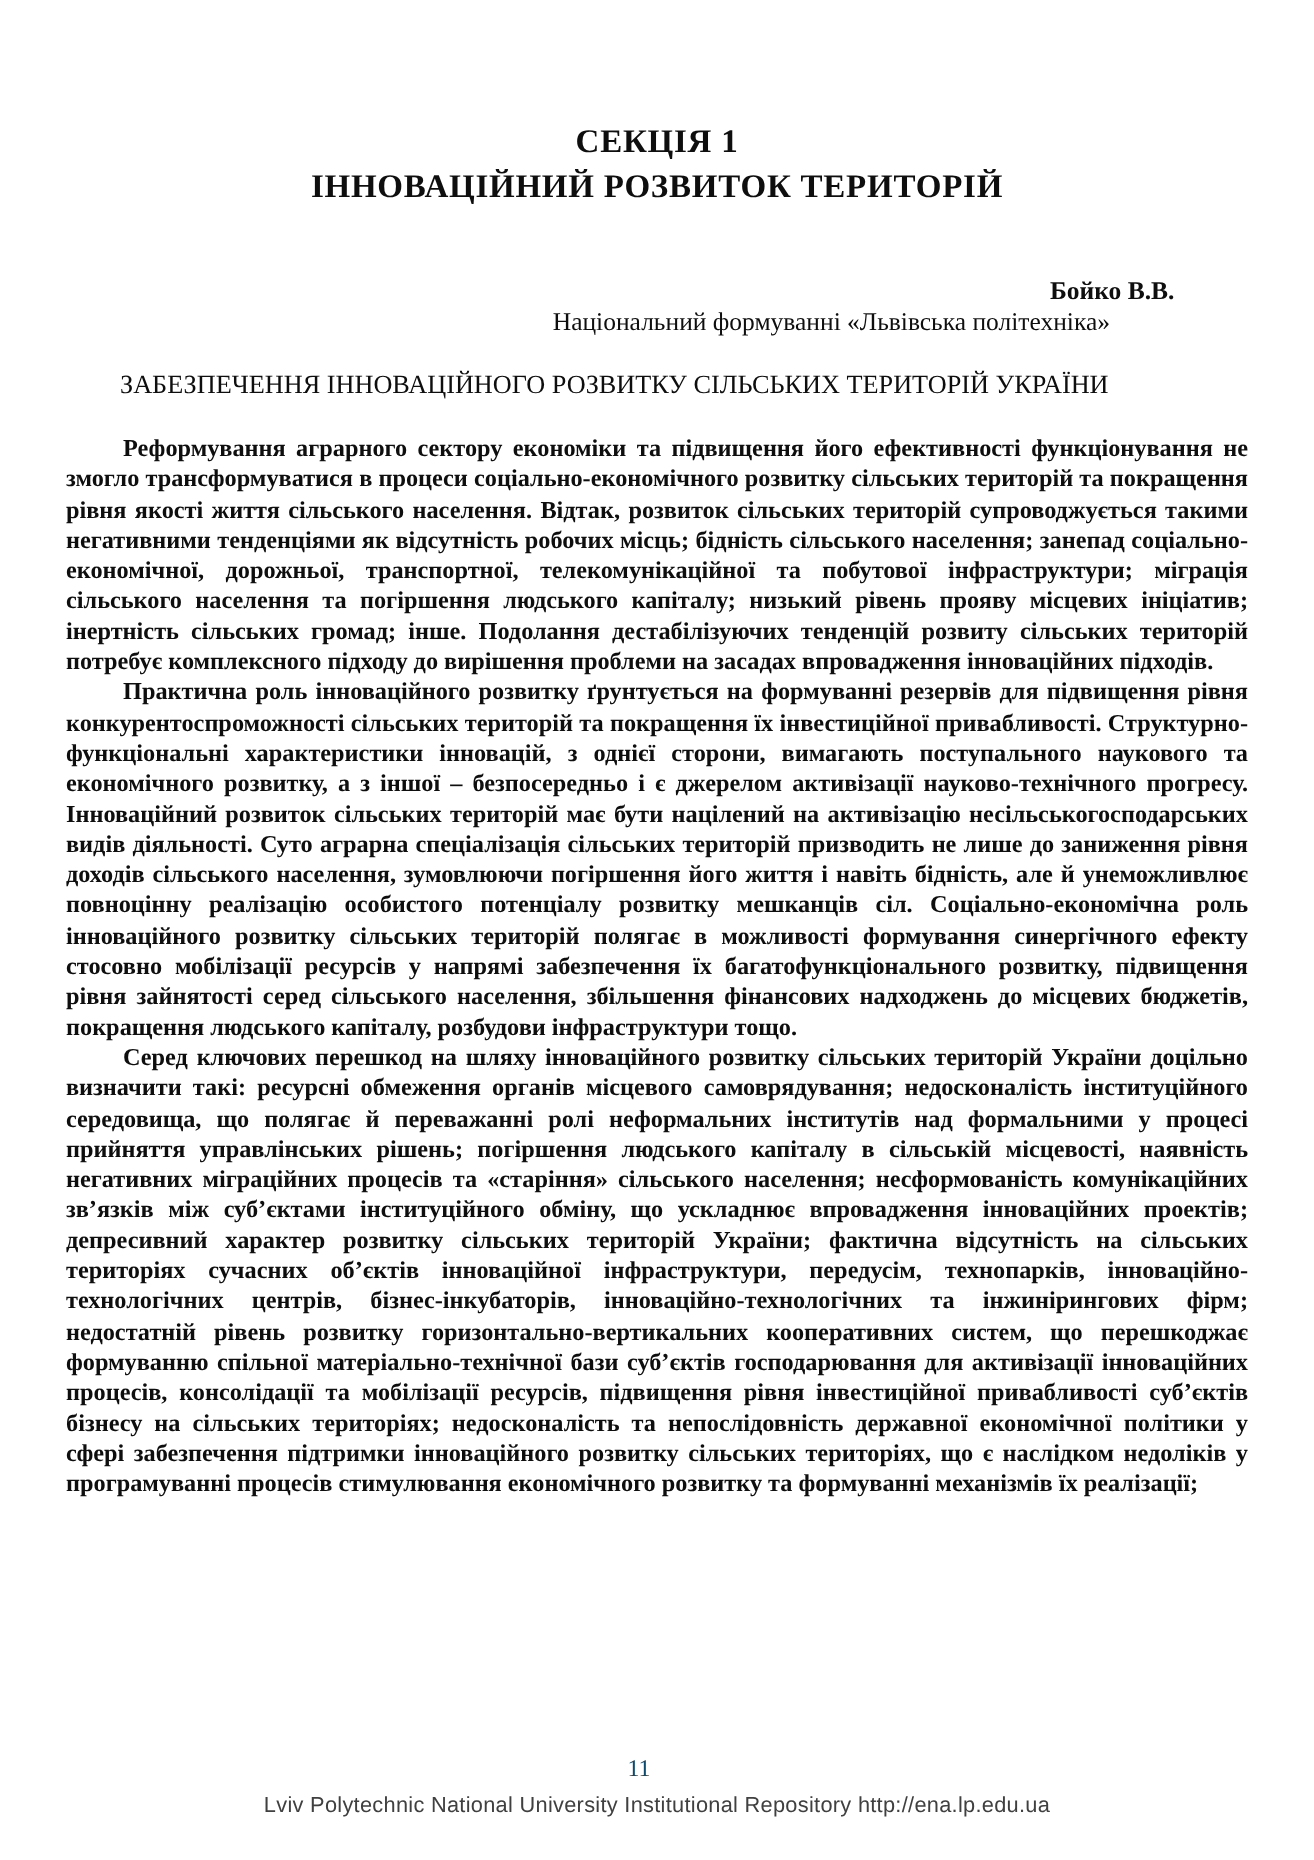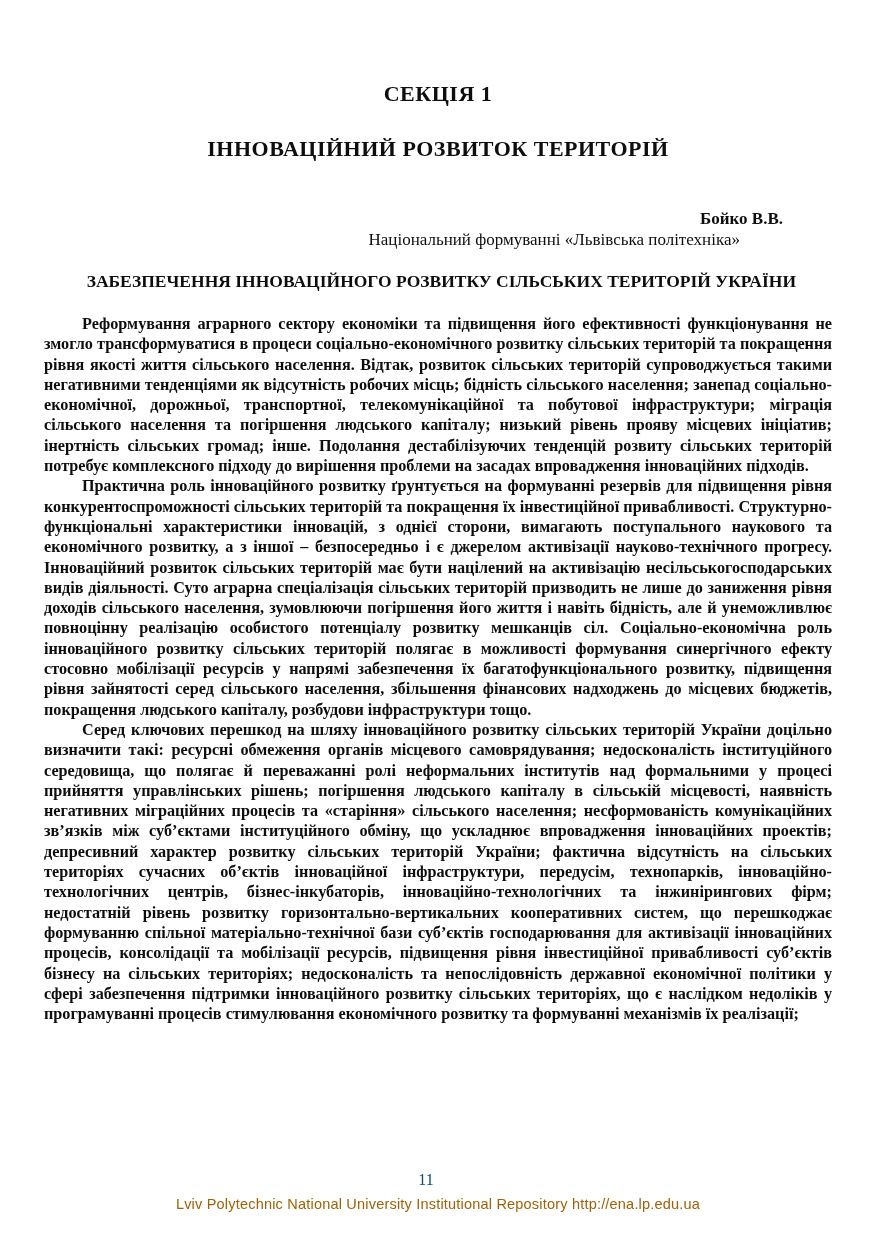--- a/index.html
+++ b/index.html
@@ -21,44 +21,44 @@
     padding-top: 82px;
     text-align: center;
   }
   .section-label {
     font-size: 22px;
     font-weight: bold;
     line-height: 24px;
     letter-spacing: 0.5px;
   }
   .section-title {
-    margin-top: 31px;
+    margin-top: 6px;
     font-size: 22px;
     font-weight: bold;
     line-height: 24px;
     letter-spacing: 0.5px;
   }
   .author-block {
     margin-top: 47px;
     padding: 0 93px;
     text-align: right;
     font-size: 17px;
     line-height: 21px;
   }
   .author-name {
     font-weight: bold;
   }
   .affiliation {
     padding-right: 43px;
   }
   .article-title {
     margin: 21px 80px 0;
-    text-align: right;
+    text-align: left;
     font-size: 17.5px;
-    font-weight: bold;
+    font-weight: normal;
     line-height: 21px;
   }
   .article-body {
     margin-top: 22px;
     padding: 0 44px;
     text-align: justify;
     font-size: 16.2px;
     line-height: 20.3px;
     font-weight: bold;
   }
@@ -76,21 +76,21 @@
     color: #0c4a6e;
   }
   .footer-watermark {
     position: absolute;
     top: 1196px;
     left: 0;
     right: 0;
     text-align: center;
     font-family: "Liberation Sans", sans-serif;
     font-size: 14.5px;
-    color: #a16207;
+    color: #404040;
     letter-spacing: 0.2px;
   }
 </style>
 </head>
 <body>
 
 <div class="page">
 
   <header class="section-header">
     <div class="section-label">СЕКЦІЯ 1</div>

